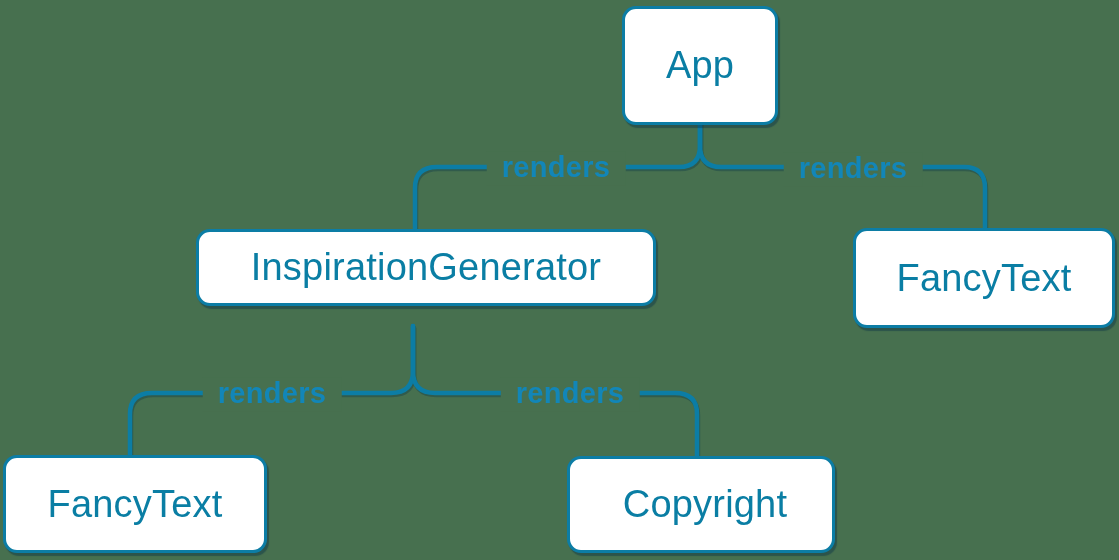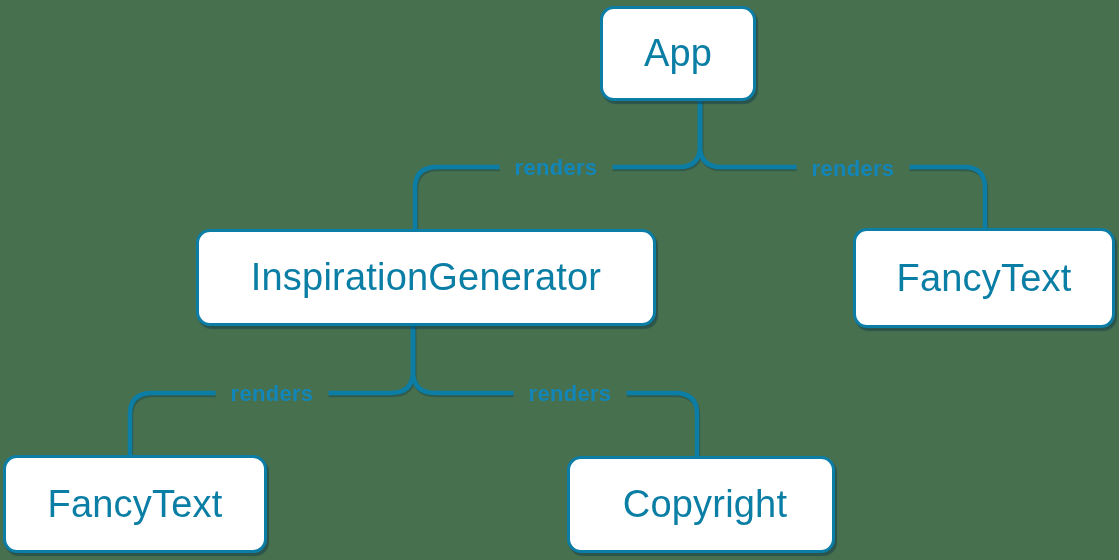--- a/index.html
+++ b/index.html
@@ -40,31 +40,31 @@
     align-items: center;
     justify-content: center;
   }
   .node-label {
     color: #0A7EA4;
     font-size: 38px;
     font-weight: 500;
     letter-spacing: 0.2px;
     white-space: nowrap;
   }
-  .node-app        { left: 600px; top: 6px;   width: 156px; height: 95px; }
-  .node-ig         { left: 196px; top: 229px; width: 460px; height: 97px; }
+  .node-app        { left: 622px; top: 6px;   width: 156px; height: 119px; }
+  .node-ig         { left: 196px; top: 229px; width: 460px; height: 77px; }
   .node-ft-top     { left: 853px; top: 228px; width: 262px; height: 100px; }
   .node-ft-bottom  { left: 3px;   top: 455px; width: 264px; height: 98px; }
   .node-copyright  { left: 567px; top: 456px; width: 268px; height: 97px; padding-left: 8px; }
   .edge-label {
     position: absolute;
     transform: translate(-50%, -50%);
     background: #47704F;
     color: #1286B8;
-    font-size: 22px;
+    font-size: 29px;
     font-weight: 600;
     letter-spacing: 0.3px;
     padding: 1px 15px;
     white-space: nowrap;
     line-height: 1.1;
   }
   .edge-label-1 { left: 556px; top: 168px; }
   .edge-label-2 { left: 853px; top: 169px; }
   .edge-label-3 { left: 272px; top: 394px; }
   .edge-label-4 { left: 570px; top: 394px; }

